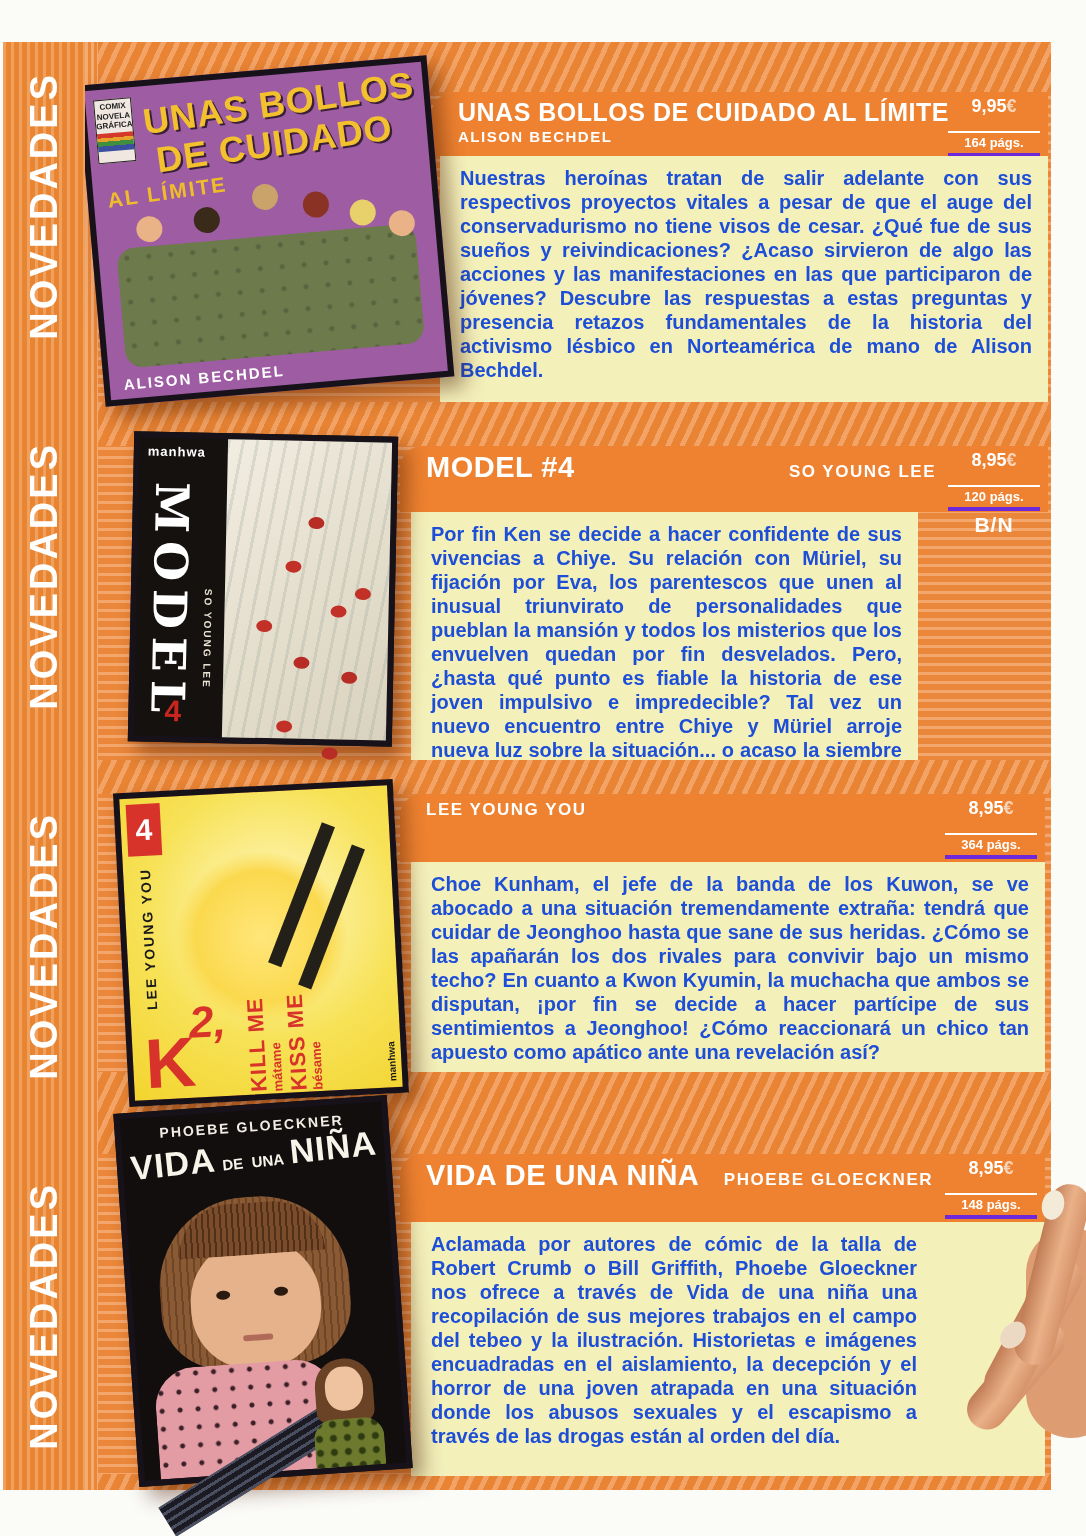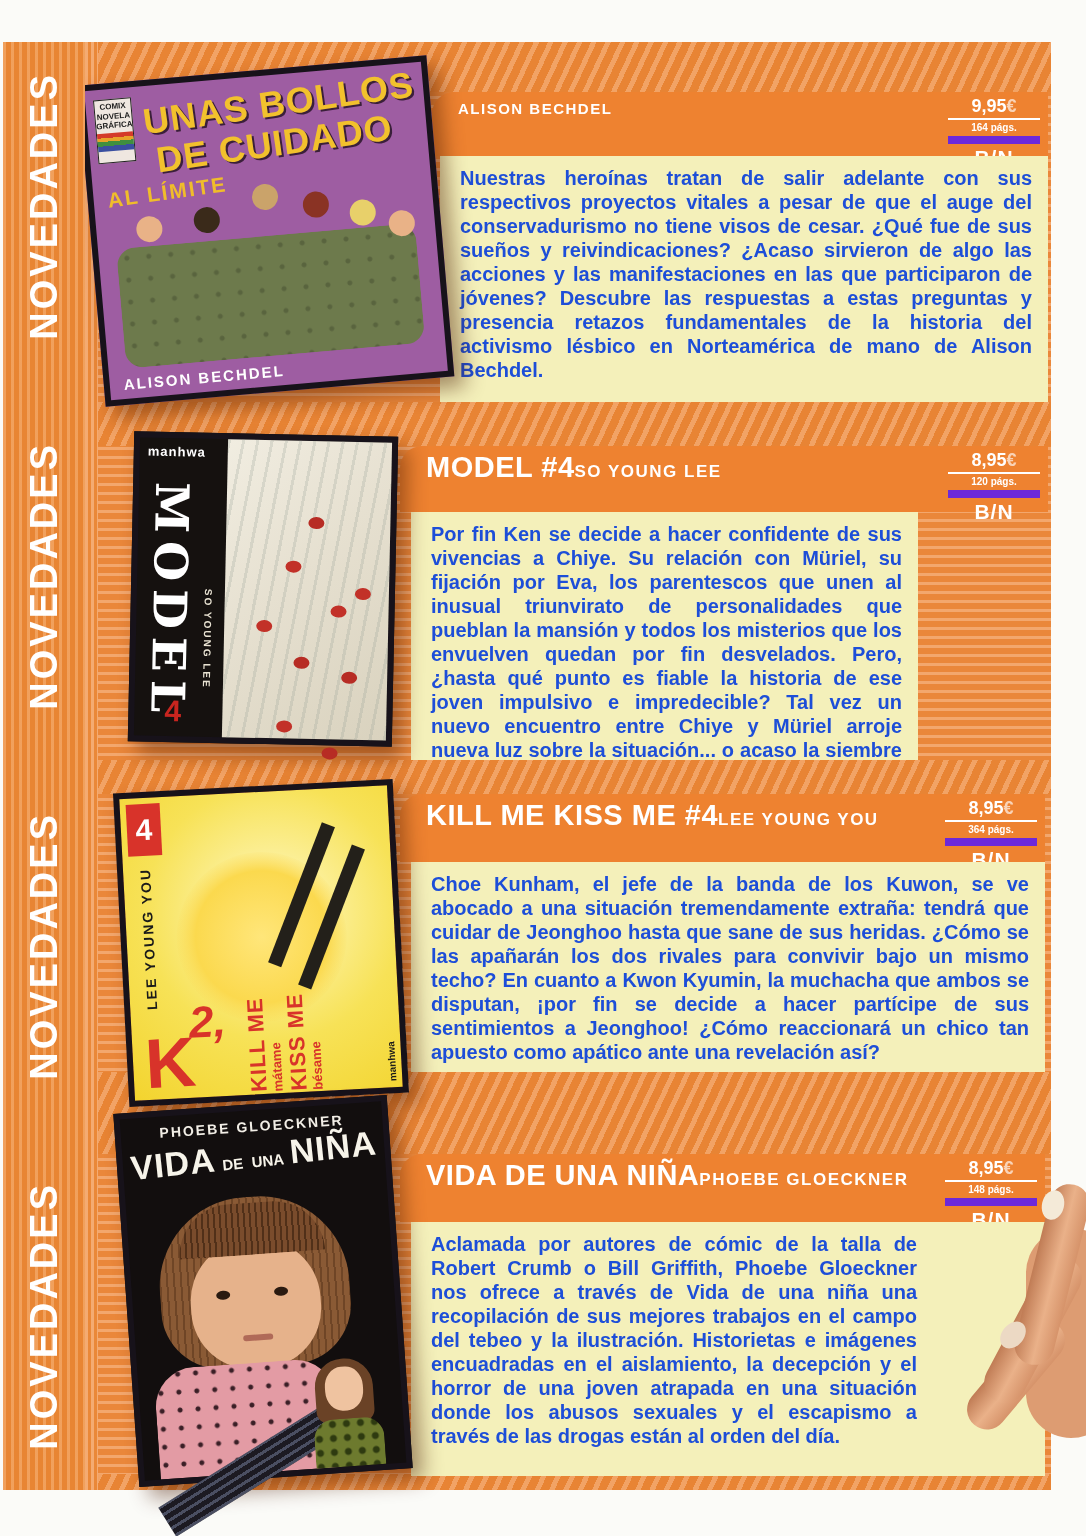--- a/index.html
+++ b/index.html
@@ -20,26 +20,26 @@
              font-size:38px;letter-spacing:3px;line-height:1;}
   .sidebar-edge{position:absolute;left:82px;top:0;width:13px;height:100%;z-index:1;
            background:repeating-linear-gradient(90deg,#f4ab72 0 3px,#ea8838 3px 6px);}
   
   .entry-header{position:absolute;background:#ee8230;border-radius:22px 0 0 0;color:#fff;z-index:2;box-sizing:border-box;}
   .h-inner{padding:7px 112px 0 26px;}
   .t-stack .title{white-space:nowrap;}
   .title{font-weight:800;font-size:25px;letter-spacing:.5px;line-height:1.1;}
   .title-lg{font-size:29px;}
   .author-sub{font-weight:800;font-size:15px;letter-spacing:1.5px;margin-top:1px;}
-  .title-row{display:flex;align-items:baseline;padding-top:6px;white-space:nowrap;}
+  .title-row{display:flex;align-items:baseline;gap:14px;padding-top:6px;white-space:nowrap;justify-content:space-between;}
   .author-inline{font-weight:800;font-size:17px;letter-spacing:1.5px;}
   .pricebox{position:absolute;top:4px;right:8px;width:92px;text-align:center;color:#fff;font-weight:800;}
-  .price{font-size:18px;border-bottom:2px solid #fff;padding-bottom:1px;}
+  .price{font-size:18px;border-bottom:2px solid #fff;padding-bottom:14px;}
   .euro{opacity:.65;font-weight:700;}
-  .pages{font-size:10px;border-bottom:8px solid #6d28d9;padding:2px 0 3px;}
+  .pages{font-size:13px;border-bottom:4px solid #6d28d9;padding:2px 0 3px;}
   .format{font-size:21px;padding-top:2px;letter-spacing:1px;}
   
   .body-panel{position:absolute;background:#f4f0ba;z-index:2;box-sizing:border-box;color:#1d4ed8;overflow:hidden;}
   .desc{font-weight:700;font-size:20px;line-height:1.2;text-align:justify;padding:10px 16px 0 20px;}
   .hand-spacer{float:right;width:112px;height:195px;shape-outside:inset(0);}
   
   .cover{position:absolute;z-index:3;border:6px solid #17121a;box-sizing:border-box;
          box-shadow:10px 12px 20px rgba(70,25,0,.45);}
   
   .c1{background:#9e5da2;}
@@ -143,20 +143,21 @@
     <div class="sidebar-edge"></div>
     <div class="sidebar">
       <span class="side-word">NOVEDADES</span>
       <span class="side-word">NOVEDADES</span>
       <span class="side-word">NOVEDADES</span>
       <span class="side-word">NOVEDADES</span>
     </div>
 
     <div class="entry-header" style="left:429px;top:50px;width:616px;height:64px;">
       <div class="h-inner t-stack">
+        <div class="title">UNAS BOLLOS DE CUIDADO AL LÍMITE</div>
         <div class="author-sub">ALISON BECHDEL</div>
       </div>
       <div class="pricebox">
         <div class="price"><span>9,95</span><span class="euro">€</span></div>
         <div class="pages">164 págs.</div>
         <div class="format">B/N</div>
       </div>
     </div>
     <div class="body-panel" style="left:437px;top:114px;width:608px;height:246px;">
       <div class="desc">Nuestras heroínas tratan de salir adelante con sus respectivos proyectos vitales a pesar de que el auge del conservadurismo no tiene visos de cesar. ¿Qué fue de sus sueños y reivindicaciones? ¿Acaso sirvieron de algo las acciones y las manifestaciones en las que participaron de jóvenes? Descubre las respuestas a estas preguntas y presencia retazos fundamentales de la historia del activismo lésbico en Norteamérica de mano de Alison Bechdel.</div>
@@ -193,21 +194,20 @@
         <div class="petal"></div>
       </div>
       <div class="imprint">manhwa</div>
       <div class="vtitle">MODEL</div>
       <div class="vauthor">SO YOUNG LEE</div>
       <div class="vol">4</div>
     </div>
 
     <div class="entry-header" style="left:397px;top:752px;width:645px;height:68px;">
       <div class="h-inner title-row">
-        <span class="title title-lg">KILL ME KISS ME #4</span>
         <span class="author-inline">LEE YOUNG YOU</span>
       </div>
       <div class="pricebox">
         <div class="price"><span>8,95</span><span class="euro">€</span></div>
         <div class="pages">364 págs.</div>
         <div class="format">B/N</div>
       </div>
     </div>
     <div class="body-panel" style="left:408px;top:820px;width:634px;height:210px;">
       <div class="desc">Choe Kunham, el jefe de la banda de los Kuwon, se ve abocado a una situación tremendamente extraña: tendrá que cuidar de Jeonghoo hasta que sane de sus heridas. ¿Cómo se las apañarán los dos rivales para convivir bajo un mismo techo? En cuanto a Kwon Kyumin, la muchacha que ambos se disputan, ¡por fin se decide a hacer partícipe de sus sentimientos a Jeonghoo! ¿Cómo reaccionará un chico tan apuesto como apático ante una revelación así?</div>

